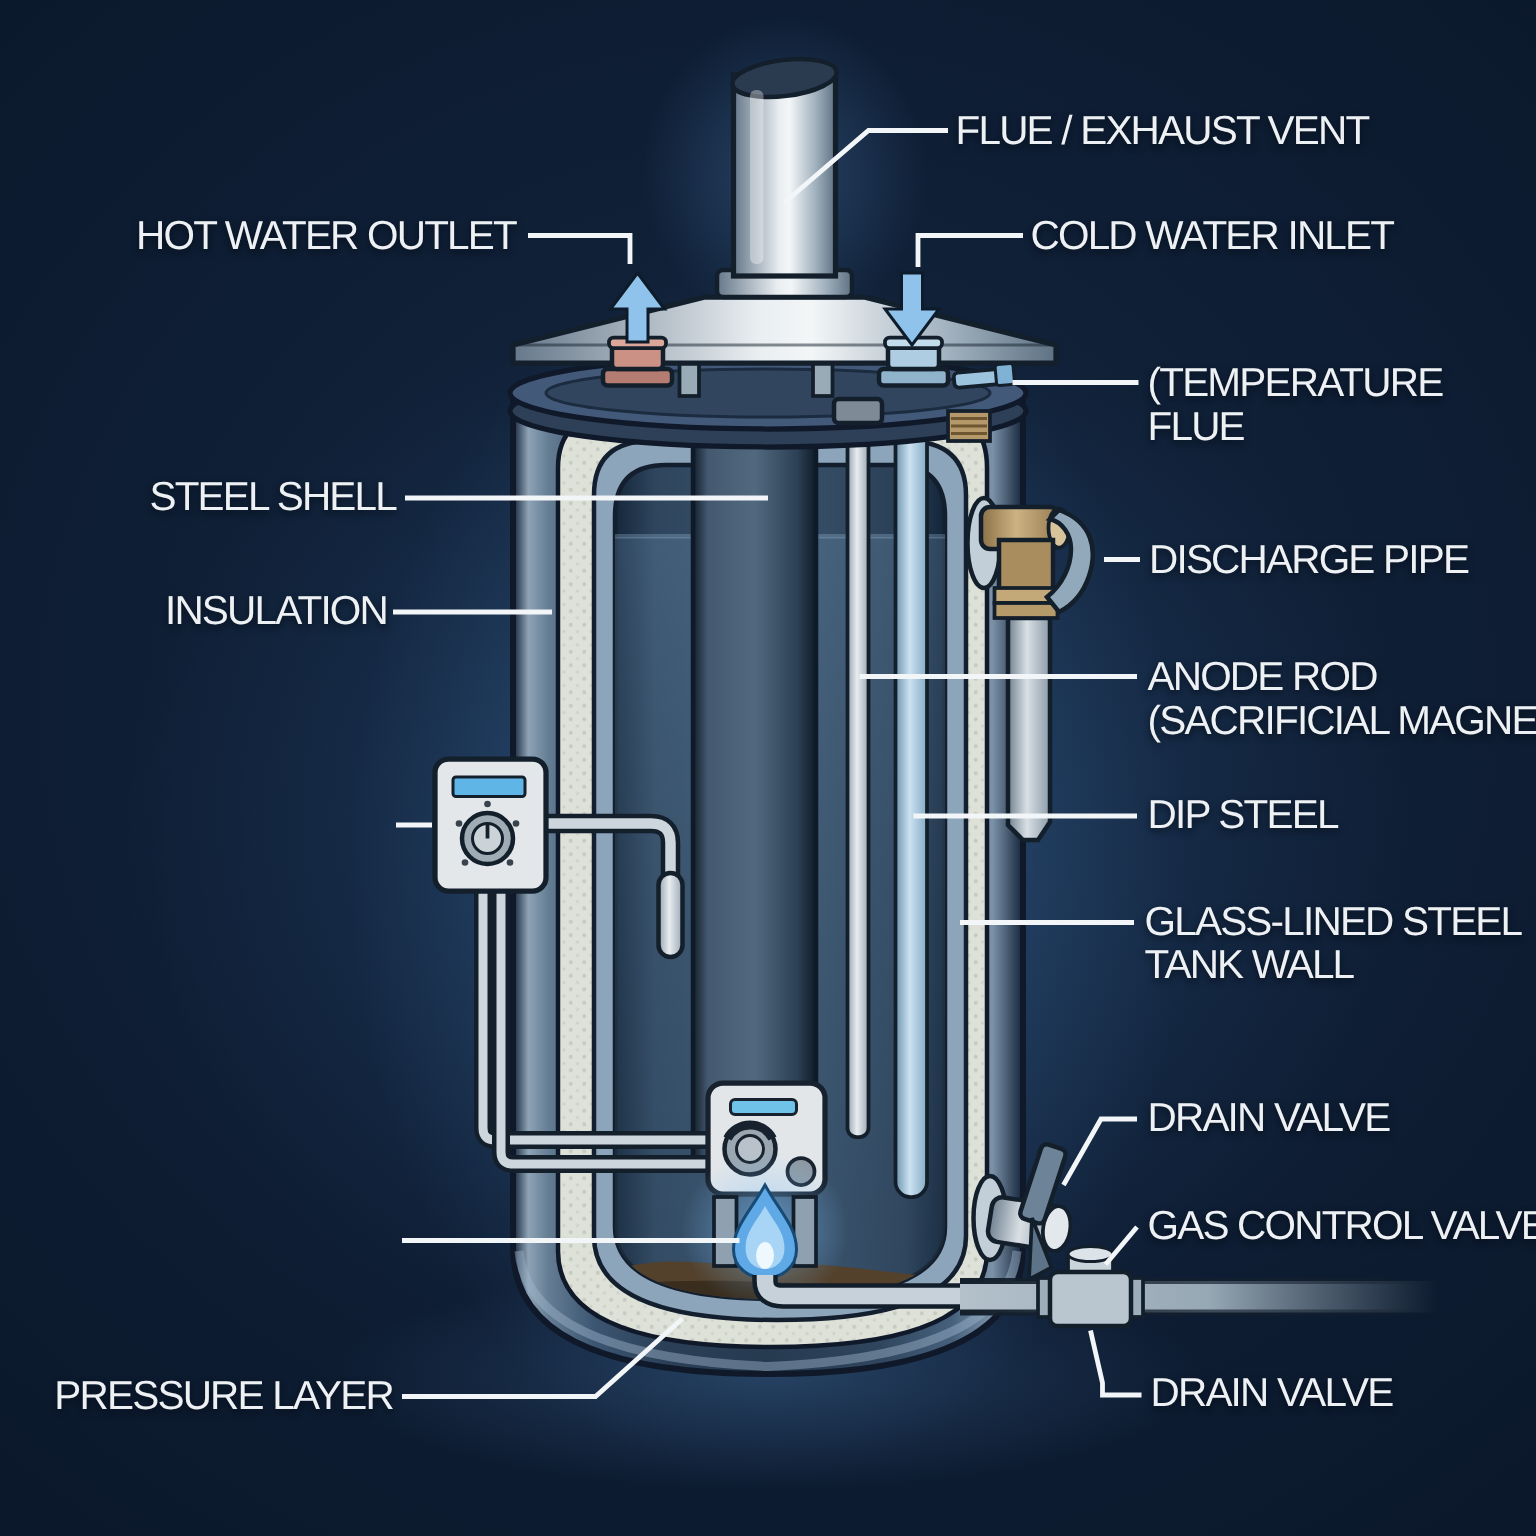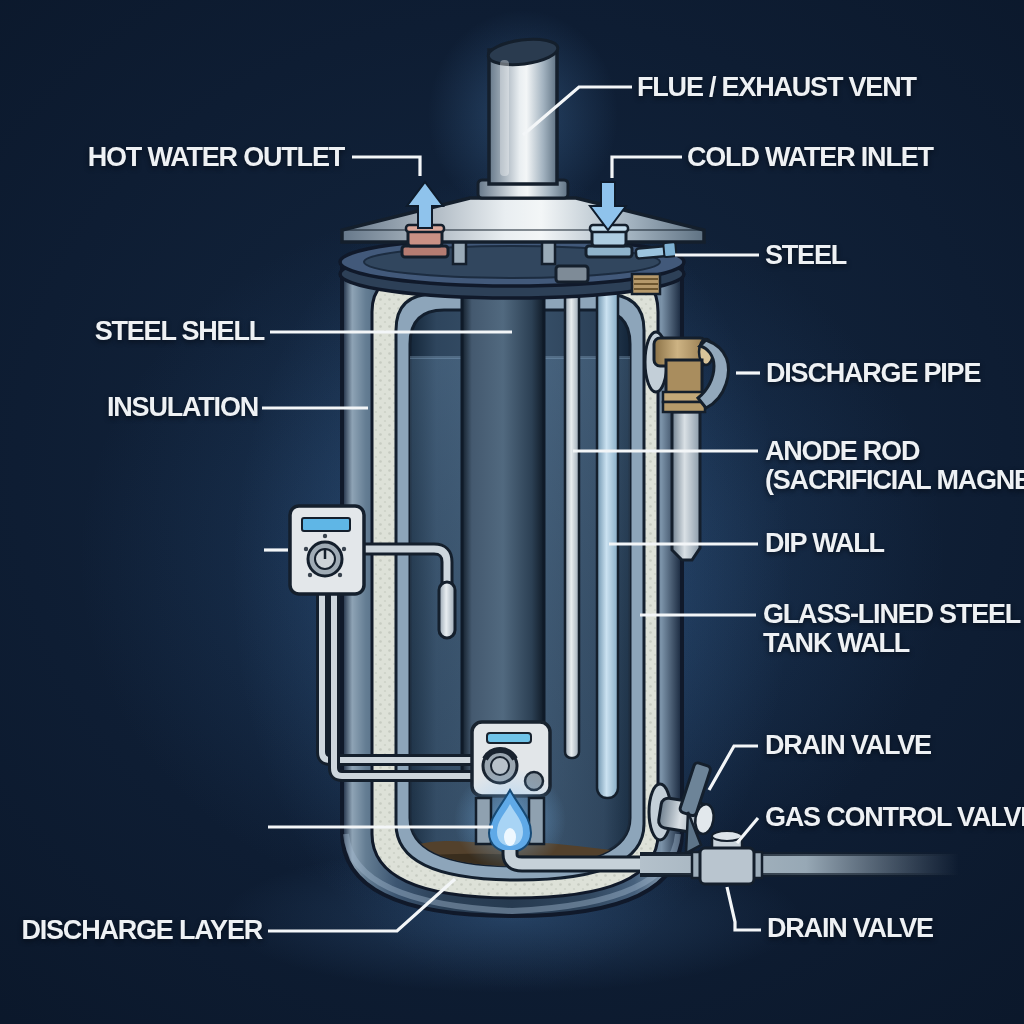--- a/index.html
+++ b/index.html
@@ -6,21 +6,21 @@
   #canvas{
     position:relative;width:1024px;height:1024px;overflow:hidden;
     background:
       radial-gradient(ellipse 620px 520px at 512px 560px, rgba(58,110,170,.30), rgba(58,110,170,0) 70%),
       radial-gradient(ellipse 900px 820px at 512px 470px, #142740 0%, #0e1d33 55%, #0a1628 100%);
     font-family:"Liberation Sans",sans-serif;
   }
   #art{position:absolute;inset:0;}
   .lbl{
     position:absolute;color:#eef1f4;
-    font-weight:700;font-size:27px;line-height:28px;
+    font-weight:400;font-size:27px;line-height:28px;
     letter-spacing:-1.2px;white-space:nowrap;
     text-shadow:0 2px 5px rgba(4,10,18,.7);
   }
   .lbl.multi{line-height:29px;}
   .r{text-align:center;}
 </style>
 </head>
 <body>
 
 <div id="canvas">
@@ -286,37 +286,38 @@
     <path d="M268,931 L397,931 L455,879"></path>
     <path d="M727,887 L735,922 L735,930 L761,930"></path>
   </g>
 </svg>
 
 <div class="lbl" style="left:637px;top:73px">FLUE / EXHAUST VENT</div>
 <div class="lbl r" style="right:680px;top:143px">HOT WATER OUTLET</div>
 <div class="lbl" style="left:687px;top:143px">COLD WATER INLET</div>
 
 <div class="lbl multi" style="left:765px;top:241px">
-  <div>STEEL</div>
+  <div>(TEMPERATURE</div>
+  <div>FLUE</div>
 </div>
 
 <div class="lbl" style="left:766px;top:359px">DISCHARGE PIPE</div>
 <div class="lbl r" style="right:766px;top:393px">INSULATION</div>
 <div class="lbl r" style="right:760px;top:317px">STEEL SHELL</div>
 
 <div class="lbl multi" style="left:765px;top:437px">
   <div>ANODE ROD</div>
   <div>(SACRIFICIAL MAGNESIUM)</div>
 </div>
 
-<div class="lbl" style="left:765px;top:529px">DIP WALL</div>
+<div class="lbl" style="left:765px;top:529px">DIP STEEL</div>
 
 <div class="lbl multi" style="left:763px;top:600px">
   <div>GLASS-LINED STEEL</div>
   <div>TANK WALL</div>
 </div>
 
 <div class="lbl" style="left:765px;top:731px">DRAIN VALVE</div>
 <div class="lbl" style="left:765px;top:803px">GAS CONTROL VALVE</div>
-<div class="lbl r" style="right:762px;top:916px">DISCHARGE LAYER</div>
+<div class="lbl r" style="right:762px;top:916px">PRESSURE LAYER</div>
 <div class="lbl" style="left:767px;top:914px">DRAIN VALVE</div>
 
 </div>
 
 </body></html>

